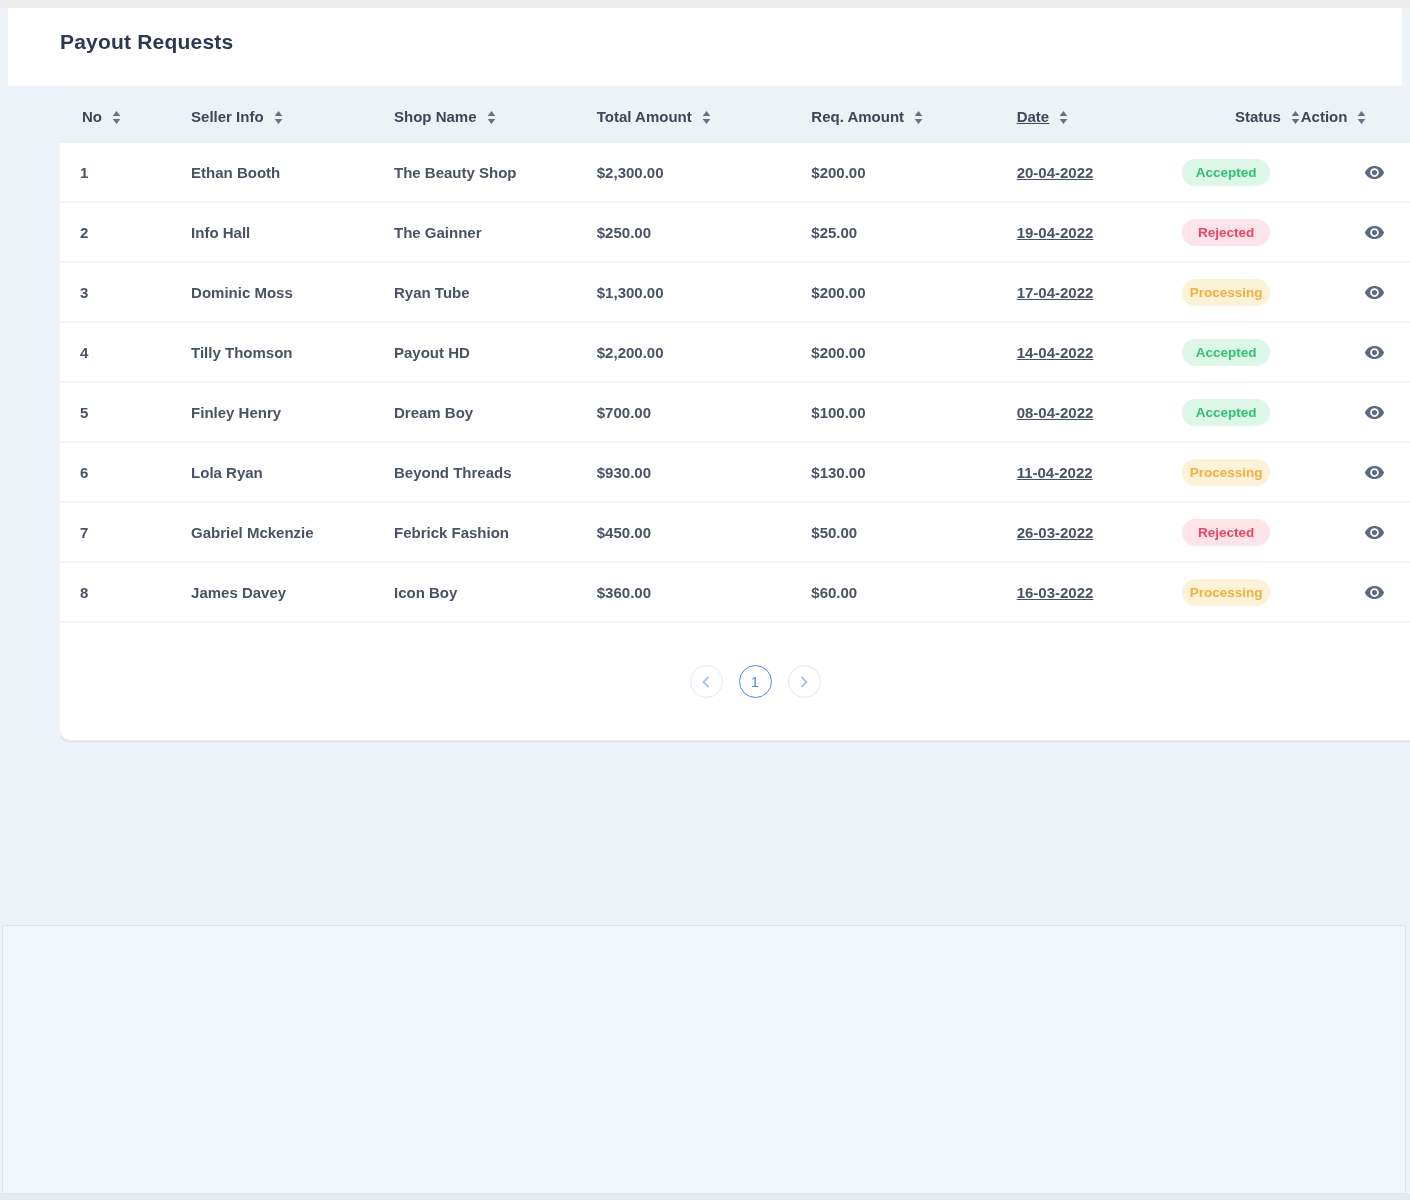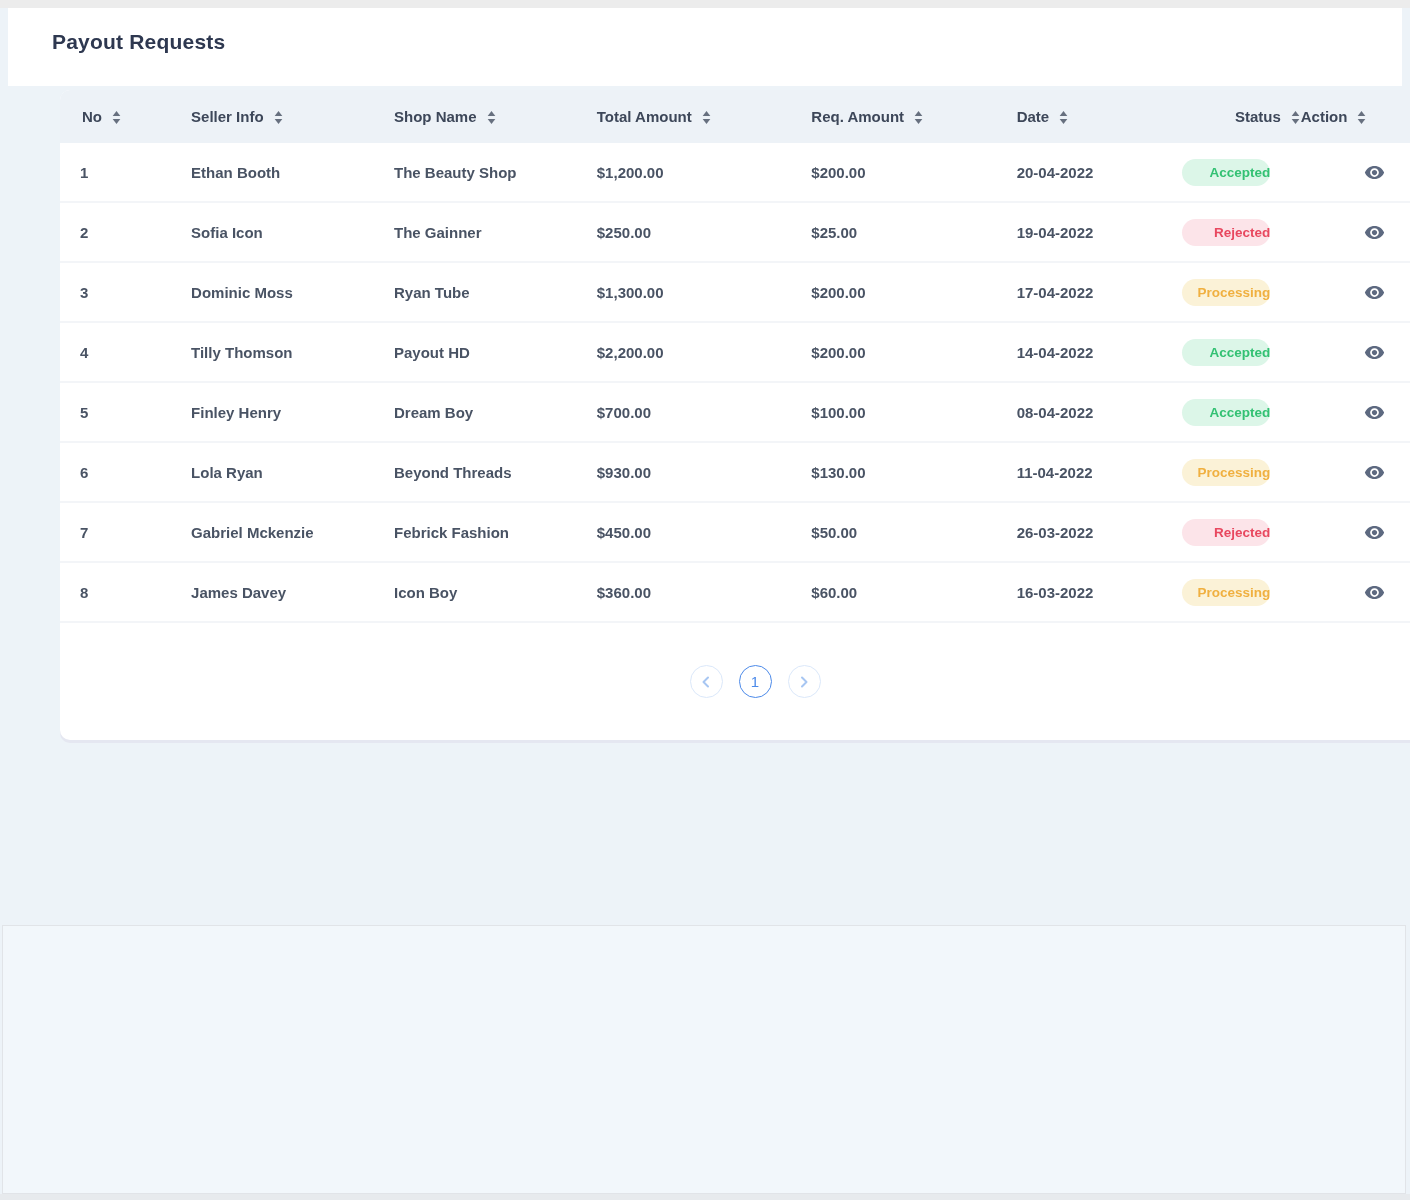--- a/index.html
+++ b/index.html
@@ -12,21 +12,21 @@
   }
   .top-strip {
     position: absolute; left: 0; top: 0; width: 100%; height: 8px;
     background: #ececec;
   }
   .title-band {
     position: absolute; left: 8px; top: 8px; width: 1394px; height: 78px;
     background: #ffffff;
   }
   .page-title {
-    position: absolute; left: 52px; top: 30px; margin: 0;
+    position: absolute; left: 60px; top: 30px; margin: 0;
     font-size: 21px; font-weight: 700; color: #2e3850; letter-spacing: .2px;
   }
   .table-card {
     position: absolute; left: 60px; top: 90px; width: 1390px;
     background: #ffffff; border-radius: 10px;
     box-shadow: 0 3px 0 rgba(222,220,235,.55);
   }
   table.payout-table {
     width: 100%; border-collapse: separate; border-spacing: 0;
   }
@@ -41,29 +41,29 @@
     height: 60px; border-bottom: 2px solid #f3f5f8;
     font-size: 15px; font-weight: 600; color: #495364;
     background: #ffffff; white-space: nowrap;
   }
   
   .col-no     { width: 110px; padding-left: 20px; }
   .col-seller { width: 190px; padding-left: 13px; }
   .col-shop   { width: 188px; padding-left: 12px; }
   .col-total  { width: 198px; padding-left: 13px; }
   .col-req    { width: 196px; padding-left: 15px; }
-  .col-date   { width: 136px; padding-left: 10px; }
+  .col-date   { width: 136px; padding-left: 10px; text-decoration: underline; }
   .col-status { width: 138px; text-align: center; padding-left: 0; }
   .col-action { width: 139px; text-align: center; padding-left: 0; }
   thead th.col-no { padding-left: 22px; }
   .sort-icon { margin-left: 10px; vertical-align: -2px; }
   .badge {
     display: inline-block; width: 88px; padding: 6px 0;
     border-radius: 14px; font-size: 13.5px; font-weight: 700;
-    text-align: right;
+    text-align: center;
   }
   .eye-btn {
     background: none; border: none; padding: 4px; cursor: pointer;
     line-height: 0; vertical-align: middle;
   }
   .pagination-area {
     height: 117px; display: flex; align-items: center; justify-content: center;
     gap: 16px;
   }
   .page-circle {
@@ -131,31 +131,31 @@
               <path d="M4.5 0L8.3 5H0.7z" fill="#67707f"></path>
               <path d="M4.5 13L0.7 8h7.6z" fill="#67707f"></path>
             </svg></th>
         </tr>
     </thead>
     <tbody>
         <tr>
           <td class="col-no">1</td>
           <td class="col-seller">Ethan Booth</td>
           <td class="col-shop">The Beauty Shop</td>
-          <td class="col-total">$1,200.00</td>
+          <td class="col-total">$2,300.00</td>
           <td class="col-req">$200.00</td>
           <td class="col-date">20-04-2022</td>
           <td class="col-status"><span class="badge" style="color: rgb(51, 193, 115); background: rgb(220, 246, 232);">Accepted</span></td>
           <td class="col-action"><button class="eye-btn"><svg width="21" height="21" viewBox="0 0 24 24" fill="#5d6980">
                 <path d="M12 4.5C7 4.5 2.73 7.61 1 12c1.73 4.39 6 7.5 11 7.5s9.27-3.11 11-7.5c-1.73-4.39-6-7.5-11-7.5zm0 12.5c-2.76 0-5-2.24-5-5s2.24-5 5-5 5 2.24 5 5-2.24 5-5 5zm0-8c-1.66 0-3 1.34-3 3s1.34 3 3 3 3-1.34 3-3-1.34-3-3-3z"></path>
               </svg></button></td>
         </tr>
         <tr>
           <td class="col-no">2</td>
-          <td class="col-seller">Sofia Icon</td>
+          <td class="col-seller">Info Hall</td>
           <td class="col-shop">The Gainner</td>
           <td class="col-total">$250.00</td>
           <td class="col-req">$25.00</td>
           <td class="col-date">19-04-2022</td>
           <td class="col-status"><span class="badge" style="color: rgb(232, 72, 95); background: rgb(252, 228, 233);">Rejected</span></td>
           <td class="col-action"><button class="eye-btn"><svg width="21" height="21" viewBox="0 0 24 24" fill="#5d6980">
                 <path d="M12 4.5C7 4.5 2.73 7.61 1 12c1.73 4.39 6 7.5 11 7.5s9.27-3.11 11-7.5c-1.73-4.39-6-7.5-11-7.5zm0 12.5c-2.76 0-5-2.24-5-5s2.24-5 5-5 5 2.24 5 5-2.24 5-5 5zm0-8c-1.66 0-3 1.34-3 3s1.34 3 3 3 3-1.34 3-3-1.34-3-3-3z"></path>
               </svg></button></td>
         </tr>
         <tr>

